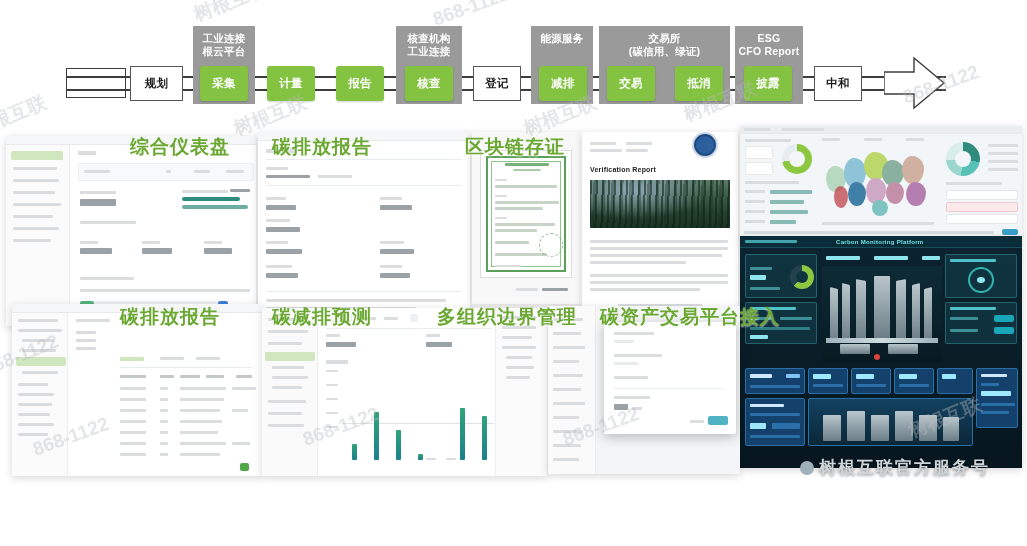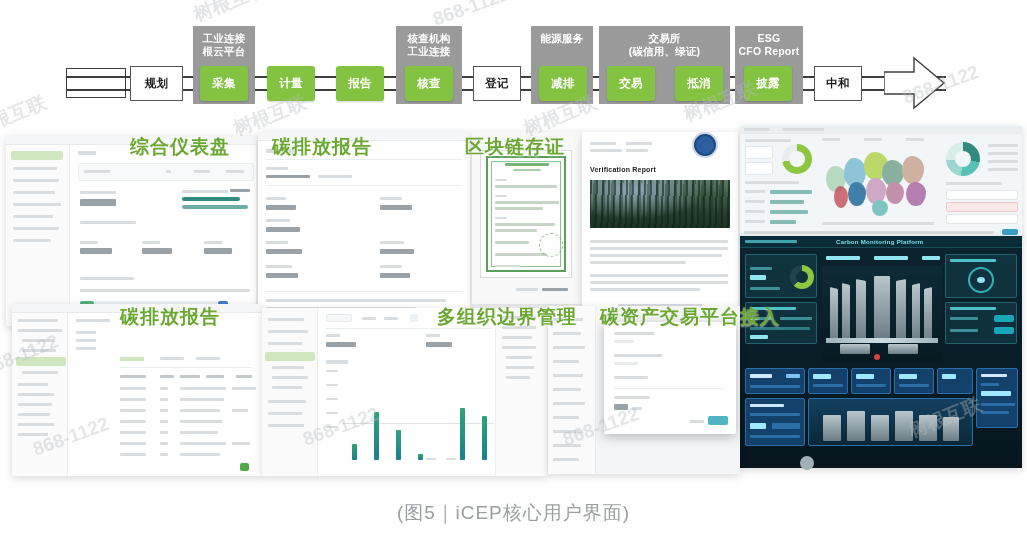--- a/index.html
+++ b/index.html
@@ -598,20 +598,21 @@
           <div class="ln" style="left:86px;top:98px;width:14px;height:3px;"></div>
           <div class="btn-teal" style="left:104px;top:94px;width:20px;height:9px;"></div>
         </div>
       </div>
     </div>
 
     <div class="cap" style="left:130px; top:16px;">综合仪表盘</div>
     <div class="cap" style="left:465px; top:16px;">区块链存证</div>
     <div class="cap" style="left:272px; top:16px;">碳排放报告</div>
     <div class="cap" style="left:120px; top:186px;">碳排放报告</div>
+    <div class="cap" style="left:272px; top:186px;">碳减排预测</div>
     <div class="cap" style="left:437px; top:186px;">多组织边界管理</div>
     <div class="cap" style="left:600px; top:186px;">碳资产交易平台接入</div>
   </div>
 
   <div class="wm-layer">
     <div class="wm r1" style="left:-30px;  top:118px;">树根互联</div>
     <div class="wm r1" style="left:190px;  top:4px;">树根互联</div>
     <div class="wm r2" style="left:430px;  top:10px;">868-1122</div>
     <div class="wm r1" style="left:680px;  top:104px;">树根互联</div>
     <div class="wm r2" style="left:900px;  top:88px;">868-1122</div>
@@ -619,17 +620,17 @@
     <div class="wm r1" style="left:230px;  top:118px;">树根互联</div>
     <div class="wm r2" style="left:300px;  top:430px;">868-1122</div>
     <div class="wm r1" style="left:520px;  top:118px;">树根互联</div>
     <div class="wm r2" style="left:560px;  top:430px;">868-1122</div>
     <div class="wm r1" style="left:905px;  top:420px;">树根互联</div>
     <div class="wm r2" style="left:30px;   top:440px;">868-1122</div>
   </div>
 
   <div class="zhihu-sub" style="left:800px; top:456px;">
     <span class="wechat-dot"></span>
+    <span>树根互联官方服务号</span>
   </div>
 
-  <div class="caption">(图5｜iCEP核心用户界面)</div>
 
 </div>
 
 </body></html>

